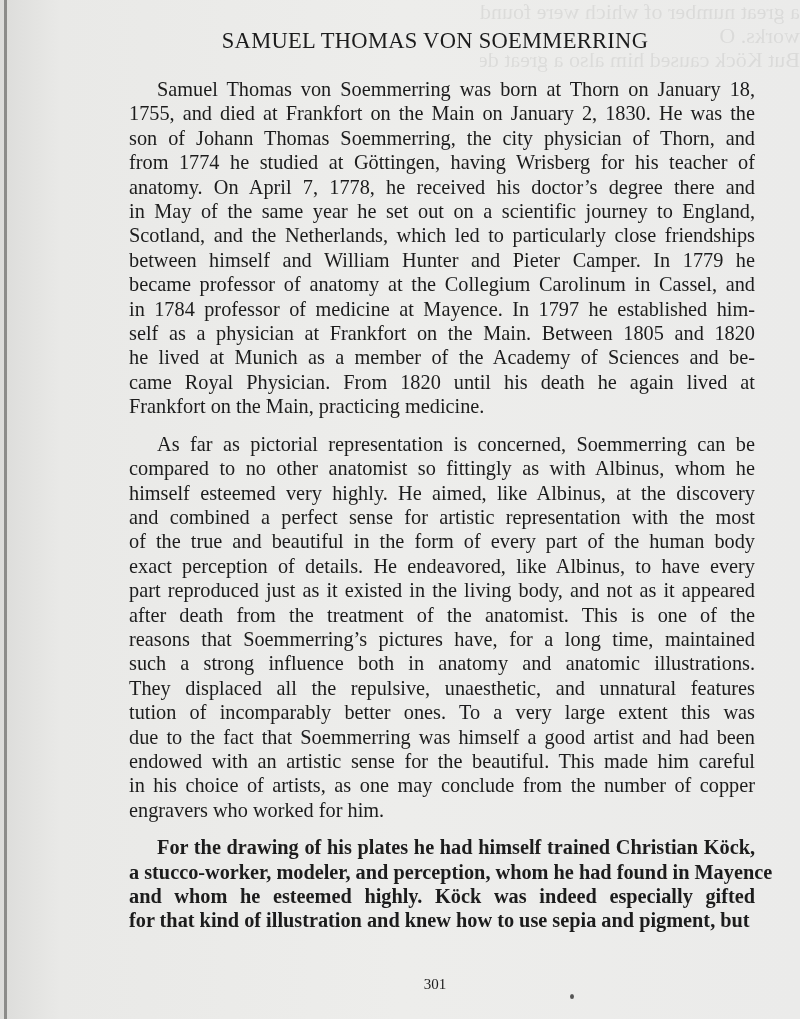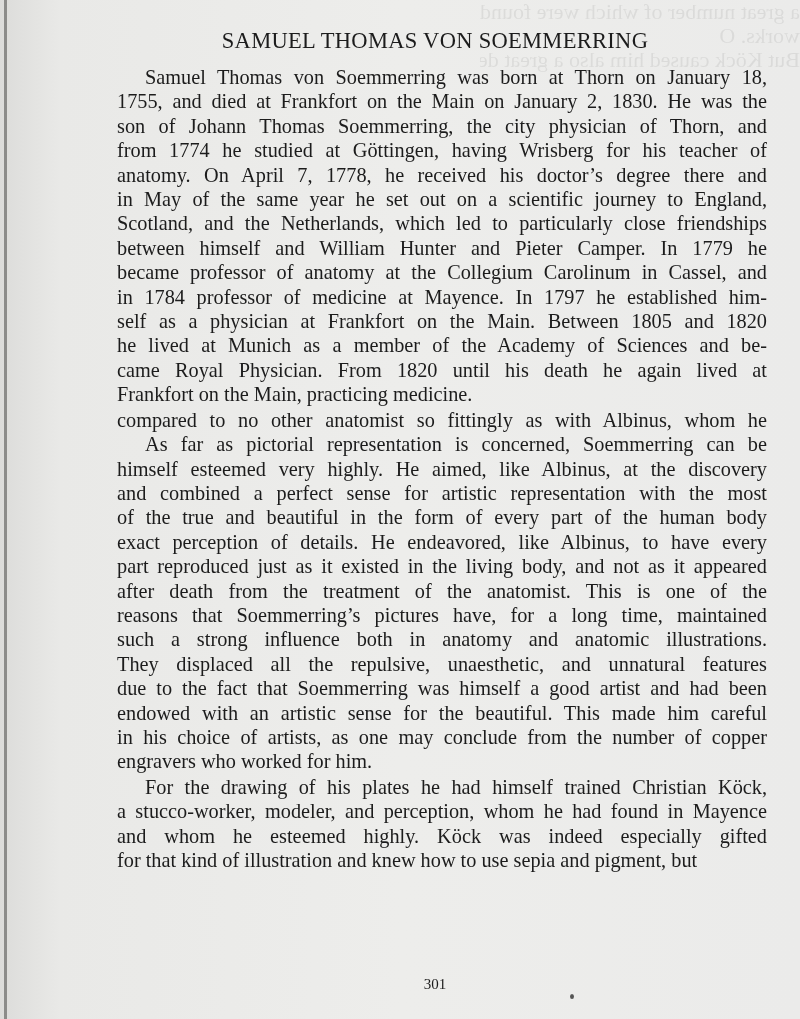--- a/index.html
+++ b/index.html
@@ -52,21 +52,21 @@
   .text-block {
     position: absolute;
     left: 116px;
     top: 64px;
     width: 652px;
     font-size: 20.3px;
     line-height: 24.4px;
     text-align: justify;
   }
   .para {
-    margin: 1px;
+    margin: 13px;
     text-indent: 28px;
     hyphens: none;
   }
   .line {
     display: block;
     text-align: justify;
     text-align-last: justify;
     white-space: nowrap;
   }
   .line.last {
@@ -115,37 +115,38 @@
         <span class="line">Scotland, and the Netherlands, which led to particularly close friendships</span>
         <span class="line">between himself and William Hunter and Pieter Camper.  In 1779 he</span>
         <span class="line">became professor of anatomy at the Collegium Carolinum in Cassel, and</span>
         <span class="line">in 1784 professor of medicine at Mayence.  In 1797 he established him-</span>
         <span class="line">self as a physician at Frankfort on the Main.  Between 1805 and 1820</span>
         <span class="line">he lived at Munich as a member of the Academy of Sciences and be-</span>
         <span class="line">came Royal Physician.  From 1820 until his death he again lived at</span>
         <span class="line last">Frankfort on the Main, practicing medicine.</span>
       </div>
     <div class="para" id="p1" style="text-indent: 0px;">
+        <span class="line first">As far as pictorial representation is concerned, Soemmerring can be</span>
         <span class="line">compared to no other anatomist so fittingly as with Albinus, whom he</span>
-        <span class="line first">As far as pictorial representation is concerned, Soemmerring can be</span>
         <span class="line">himself esteemed very highly.  He aimed, like Albinus, at the discovery</span>
         <span class="line">and combined a perfect sense for artistic representation with the most</span>
         <span class="line">of the true and beautiful in the form of every part of the human body</span>
         <span class="line">exact perception of details.  He endeavored, like Albinus, to have every</span>
         <span class="line">part reproduced just as it existed in the living body, and not as it appeared</span>
         <span class="line">after death from the treatment of the anatomist.  This is one of the</span>
         <span class="line">reasons that Soemmerring’s pictures have, for a long time, maintained</span>
         <span class="line">such a strong influence both in anatomy and anatomic illustrations.</span>
         <span class="line">They displaced all the repulsive, unaesthetic, and unnatural features</span>
+        <span class="line">tution of incomparably better ones.  To a very large extent this was</span>
         <span class="line">due to the fact that Soemmerring was himself a good artist and had been</span>
         <span class="line">endowed with an artistic sense for the beautiful.  This made him careful</span>
         <span class="line">in his choice of artists, as one may conclude from the number of copper</span>
         <span class="line last">engravers who worked for him.</span>
       </div>
-    <div class="para" id="p2" style="text-indent: 0px;">
+    <div class="para" id="p2" style="text-indent: 0px; font-weight: bold;">
         <span class="line first">For the drawing of his plates he had himself trained Christian Köck,</span>
         <span class="line">a stucco-worker, modeler, and perception, whom he had found in Mayence</span>
         <span class="line">and whom he esteemed highly.  Köck was indeed especially gifted</span>
         <span class="line last">for that kind of illustration and knew how to use sepia and pigment, but</span>
       </div>
   </div>
 
   <div class="page-number">301</div>
   <div class="speck"></div>
 </div>

